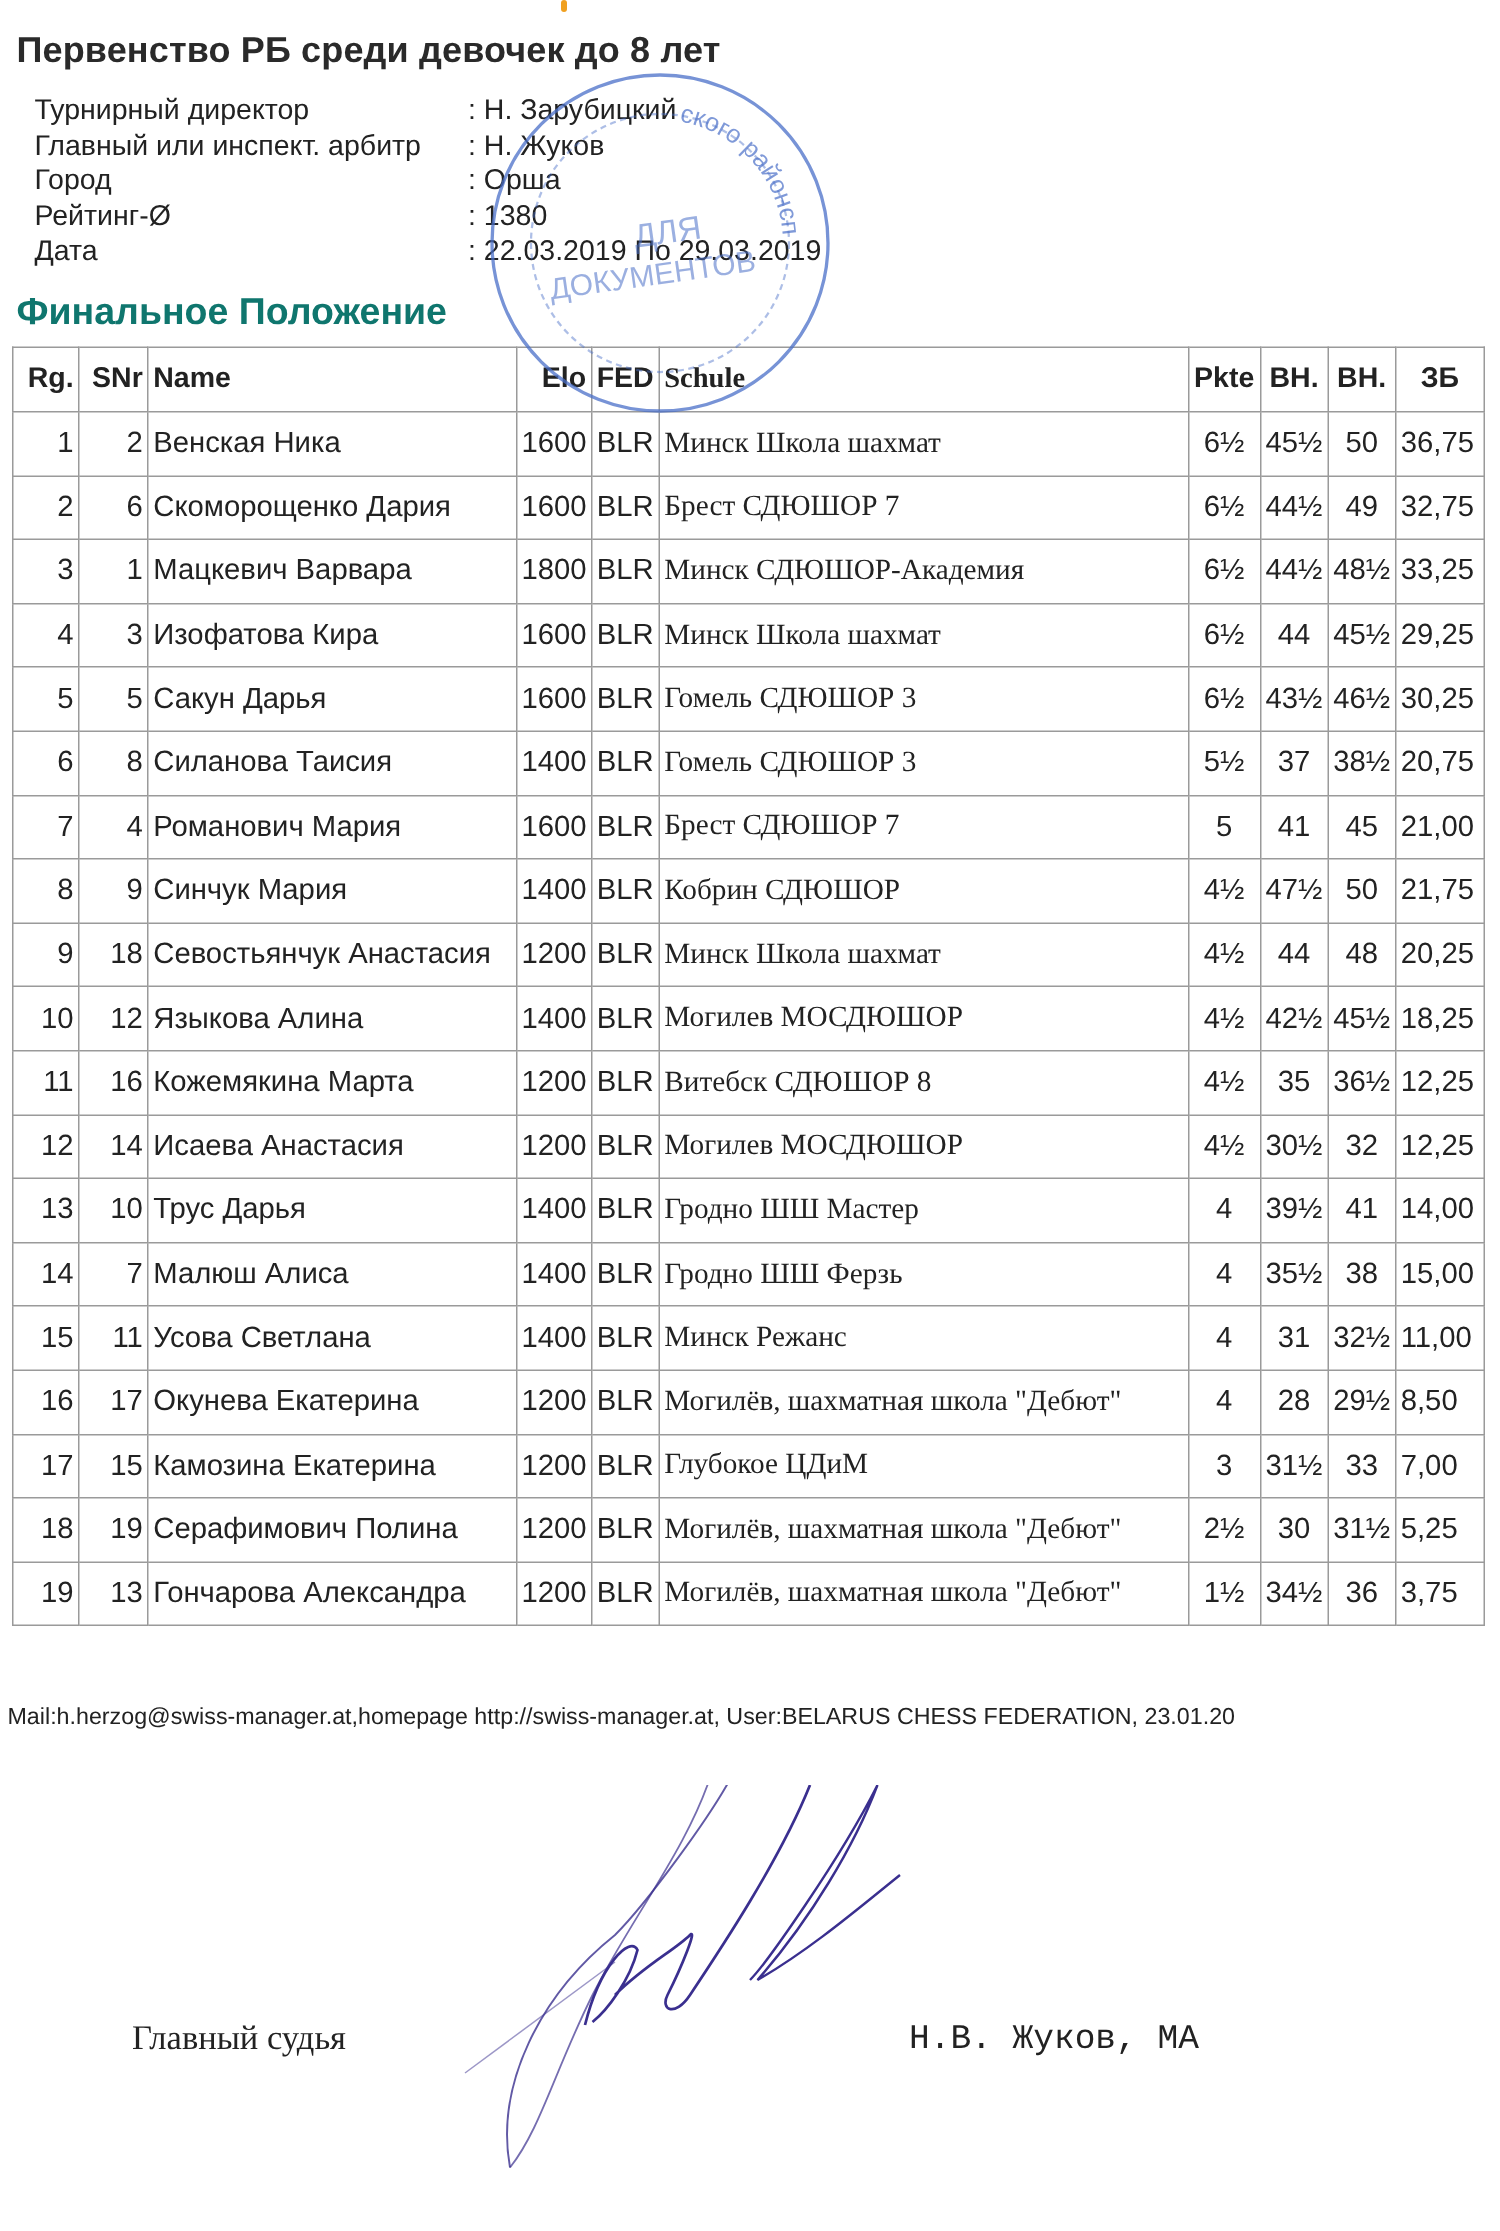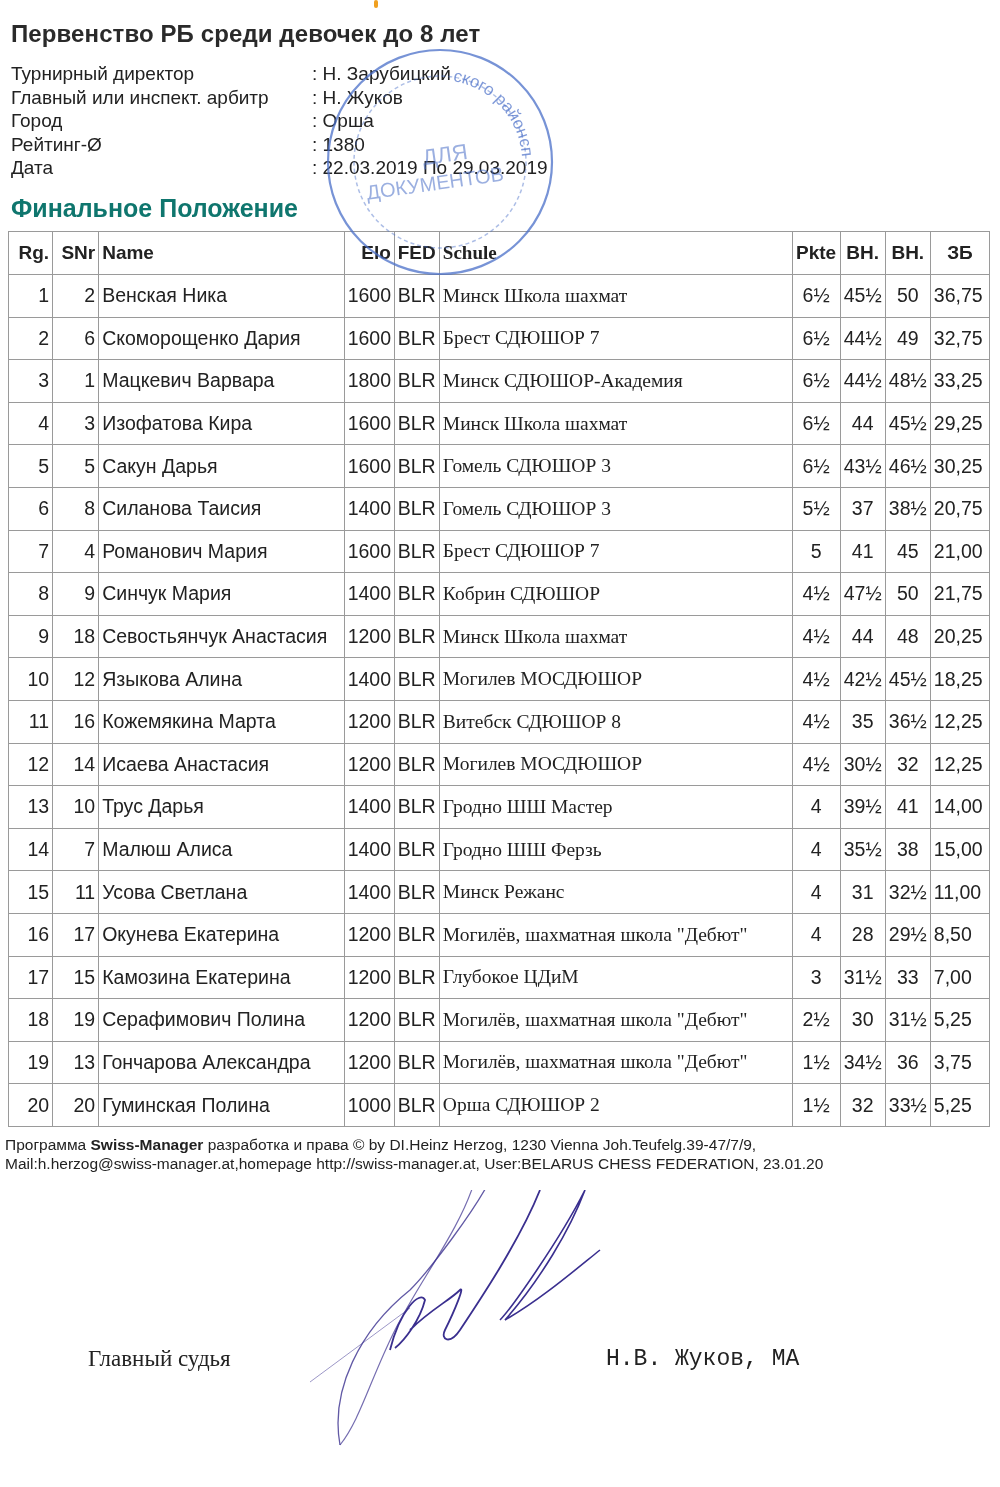--- a/index.html
+++ b/index.html
@@ -10,21 +10,21 @@
   .title {
     position: absolute; left: 11px; top: 20px;
     font-size: 24px; font-weight: bold; color: #2a2a2a; letter-spacing: 0.1px;
   }
   .orange-mark {
     position: absolute; left: 374px; top: 0px; width: 4px; height: 8px;
     background: #f0a020; border-radius: 2px;
   }
   .info { position: absolute; left: 11px; top: 62px; font-size: 19px; line-height: 23.5px; color: #222; }
   .info-row { position: relative; height: 23.5px; white-space: nowrap; }
-  .info-label { position: absolute; left: 0; }
+  .info-label { position: absolute; left: 12px; }
   .info-value { position: absolute; left: 301px; }
   .subtitle {
     position: absolute; left: 11px; top: 194px;
     font-size: 25px; font-weight: bold; color: #0f766e;
   }
   table.standings {
     position: absolute; left: 8px; top: 231px; width: 982px;
     border-collapse: collapse; table-layout: fixed;
     font-size: 19.5px; color: #222;
   }
@@ -329,37 +329,24 @@
         <td class="c-snr">13</td>
         <td class="c-name">Гончарова  Александра</td>
         <td class="c-elo">1200</td>
         <td class="c-fed">BLR</td>
         <td class="c-school">Могилёв, шахматная школа "Дебют"</td>
         <td class="c-pkte">1½</td>
         <td class="c-bh1">34½</td>
         <td class="c-bh2">36</td>
         <td class="c-zb">3,75</td>
       </tr>
-      <tr>
-        <td class="c-rg">20</td>
-        <td class="c-snr">20</td>
-        <td class="c-name">Гуминская Полина</td>
-        <td class="c-elo">1000</td>
-        <td class="c-fed">BLR</td>
-        <td class="c-school">Орша СДЮШОР 2</td>
-        <td class="c-pkte">1½</td>
-        <td class="c-bh1">32</td>
-        <td class="c-bh2">33½</td>
-        <td class="c-zb">5,25</td>
-      </tr>
     </tbody>
 </table>
 
 <div class="footer">
-  <div><span>Программа </span><b>Swiss-Manager</b><span>  разработка и права © by DI.Heinz Herzog, 1230 Vienna Joh.Teufelg.39-47/7/9,</span></div>
   <div>Mail:h.herzog@swiss-manager.at,homepage http://swiss-manager.at, User:BELARUS CHESS FEDERATION, 23.01.20</div>
 </div>
 
 <svg class="stamp" viewBox="0 0 245 245">
   <circle cx="122" cy="122" r="112" fill="none" stroke="#4a6fc8" stroke-width="2.2" opacity="0.75"></circle>
   <circle cx="122" cy="122" r="86" fill="none" stroke="#4a6fc8" stroke-width="1.5" opacity="0.45" stroke-dasharray="4 3"></circle>
   <defs>
     <path id="stamp-arc" d="M 40 122 A 82 82 0 1 1 204 122"></path>
   </defs>
   <text font-family="Liberation Sans, sans-serif" font-size="17" fill="#4a6fc8" opacity="0.7">

